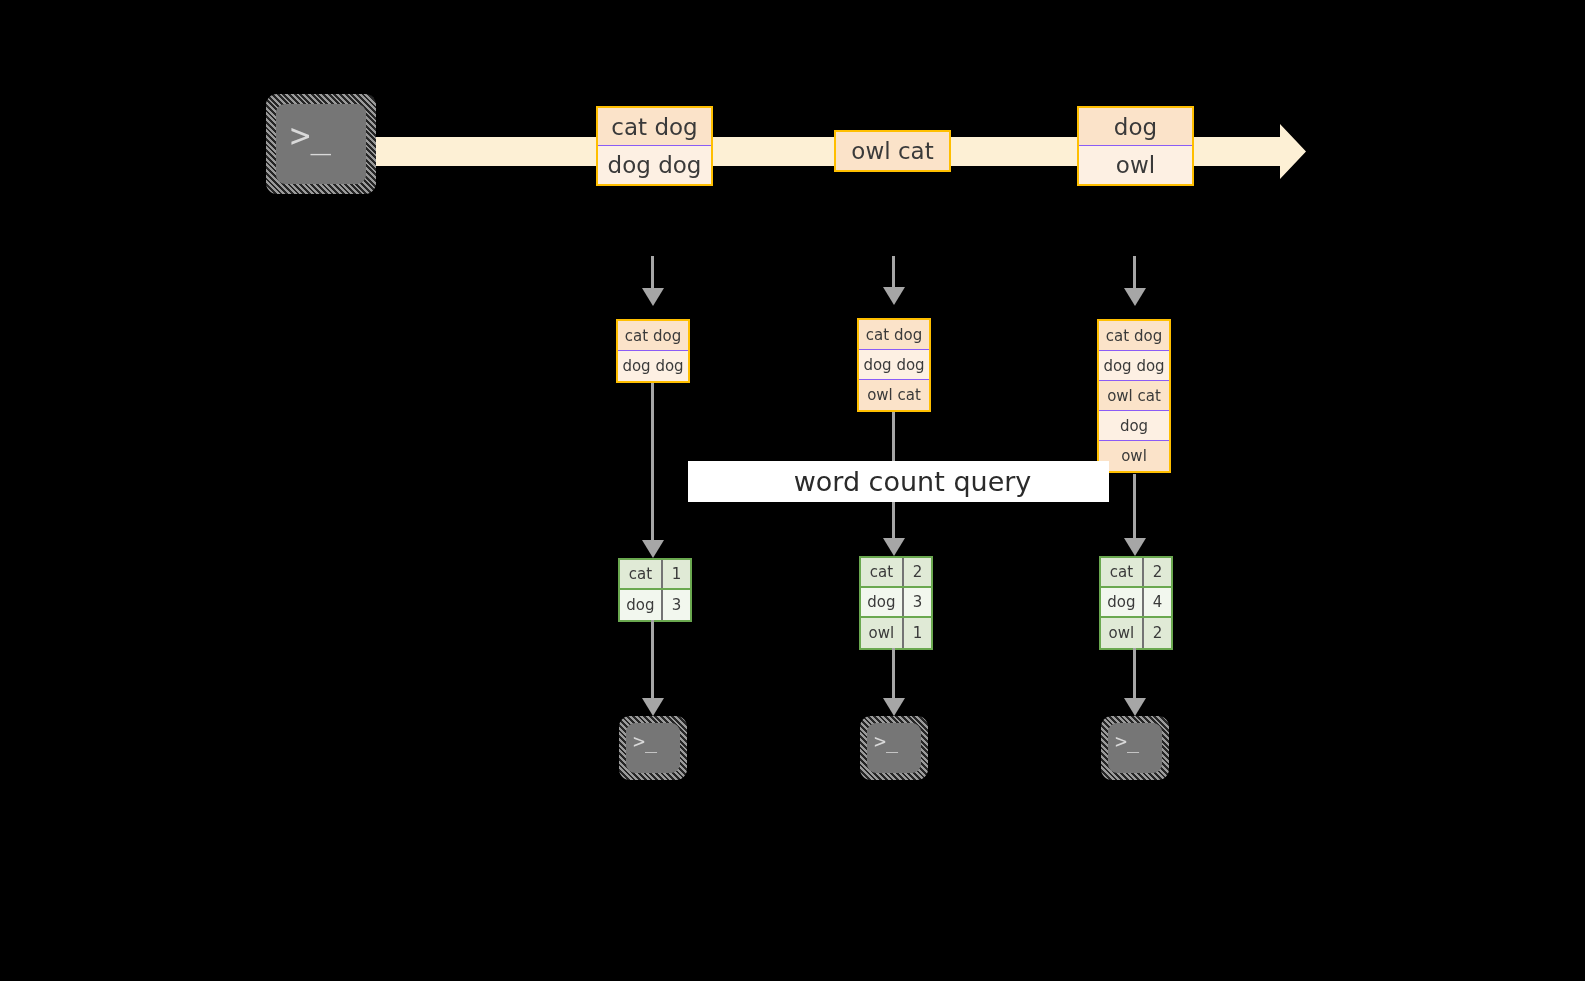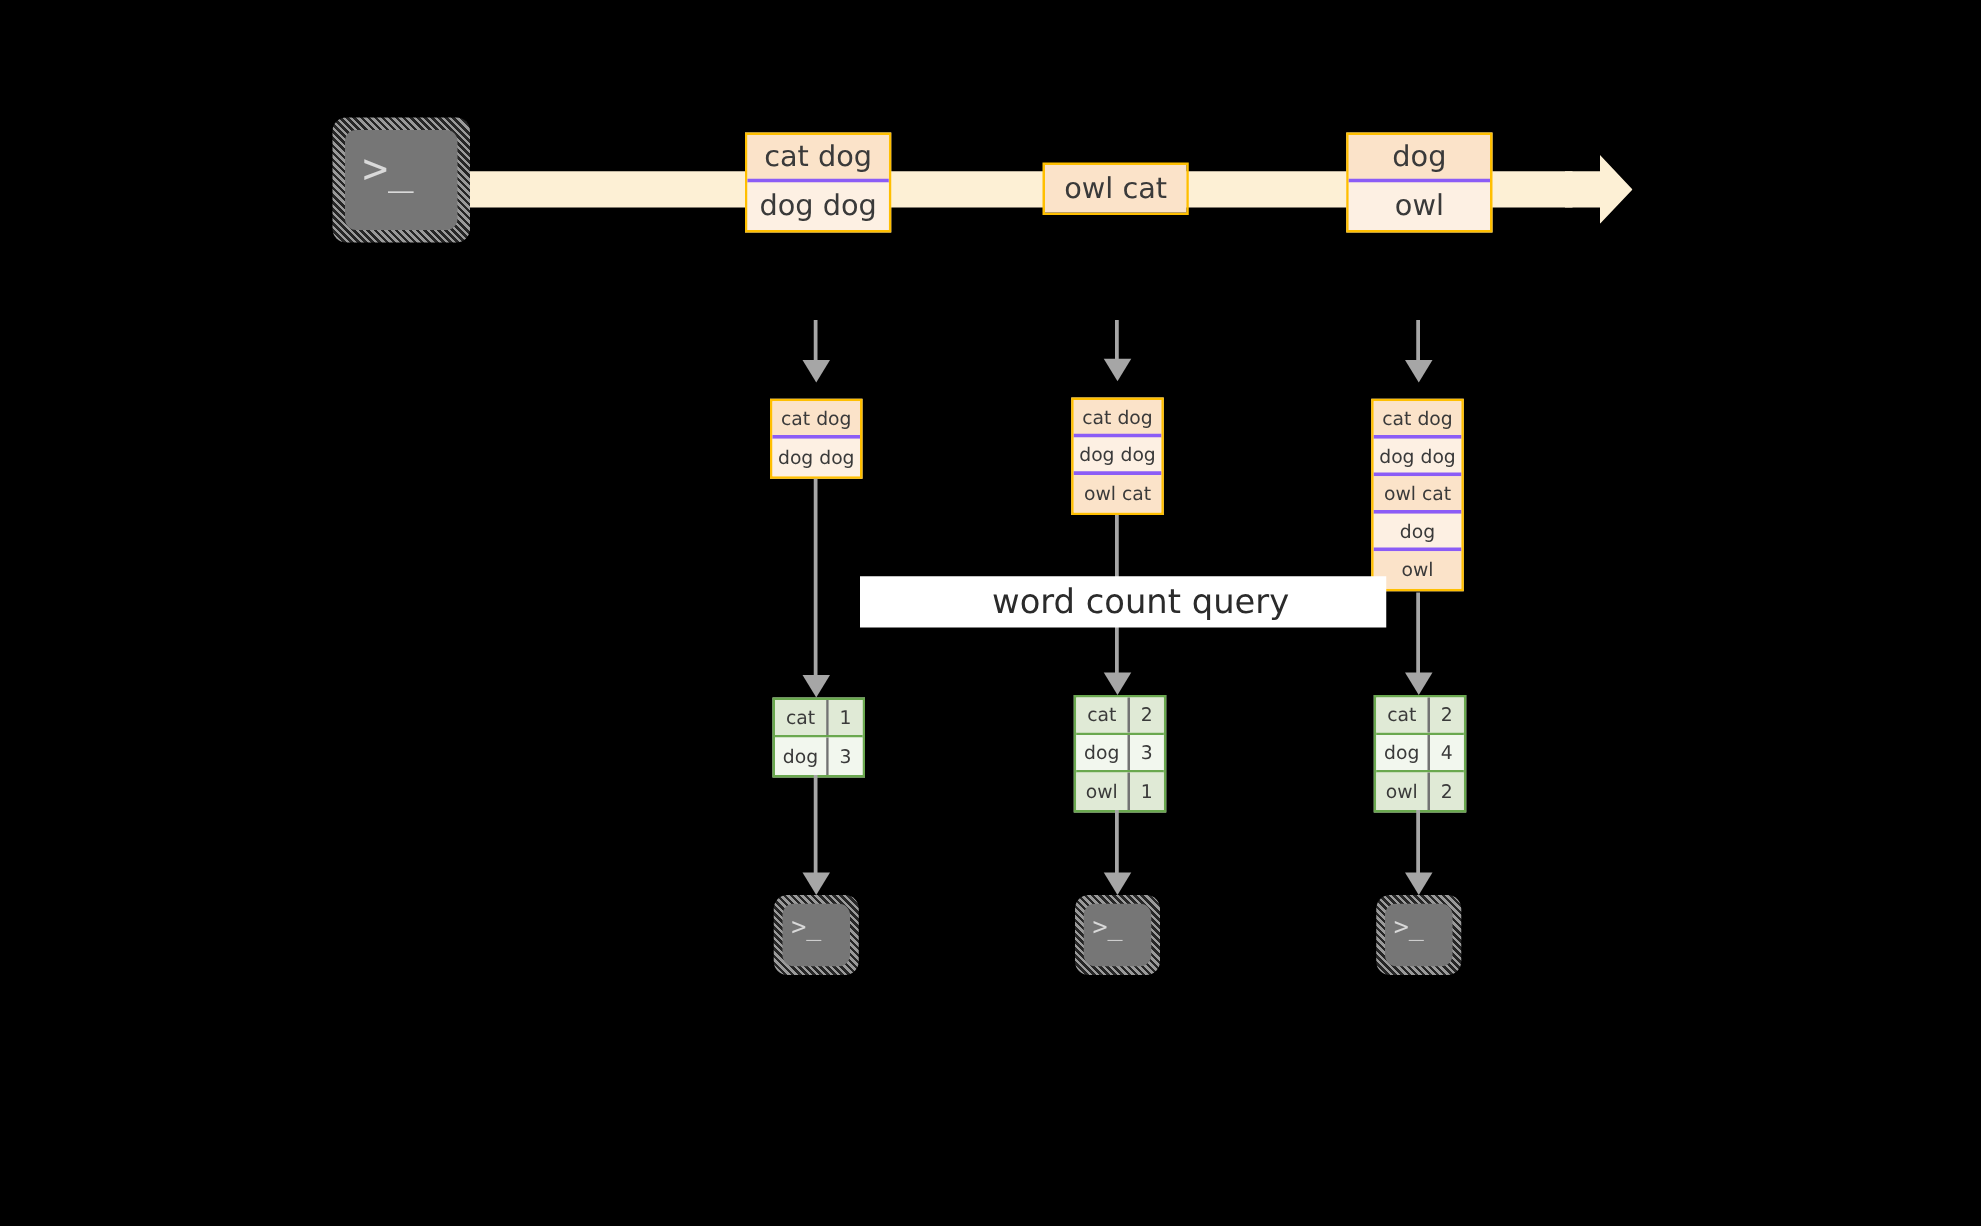--- a/index.html
+++ b/index.html
@@ -93,21 +93,21 @@
     position: absolute;
     box-sizing: border-box;
     border: 2px solid #ffbf00;
     background: #fdf0e3;
   }
   .rec-row {
     box-sizing: border-box;
     display: flex;
     align-items: center;
     justify-content: center;
-    border-bottom: 3px solid #8b5cf6;
+    border-bottom: 1px solid #8b5cf6;
     background: #fdf0e3;
     white-space: nowrap;
   }
   .rec-row:last-child { border-bottom: none; }
   .rec-row.shade { background: #fbe3c9; }
 
   
   .stream-box-a { left: 596px; top: 106px; width: 117px; font-size: 23px; }
   .stream-box-a .rec-row { height: 38px; }
   .stream-box-b { left: 834px; top: 130px; width: 117px; font-size: 23px; }

